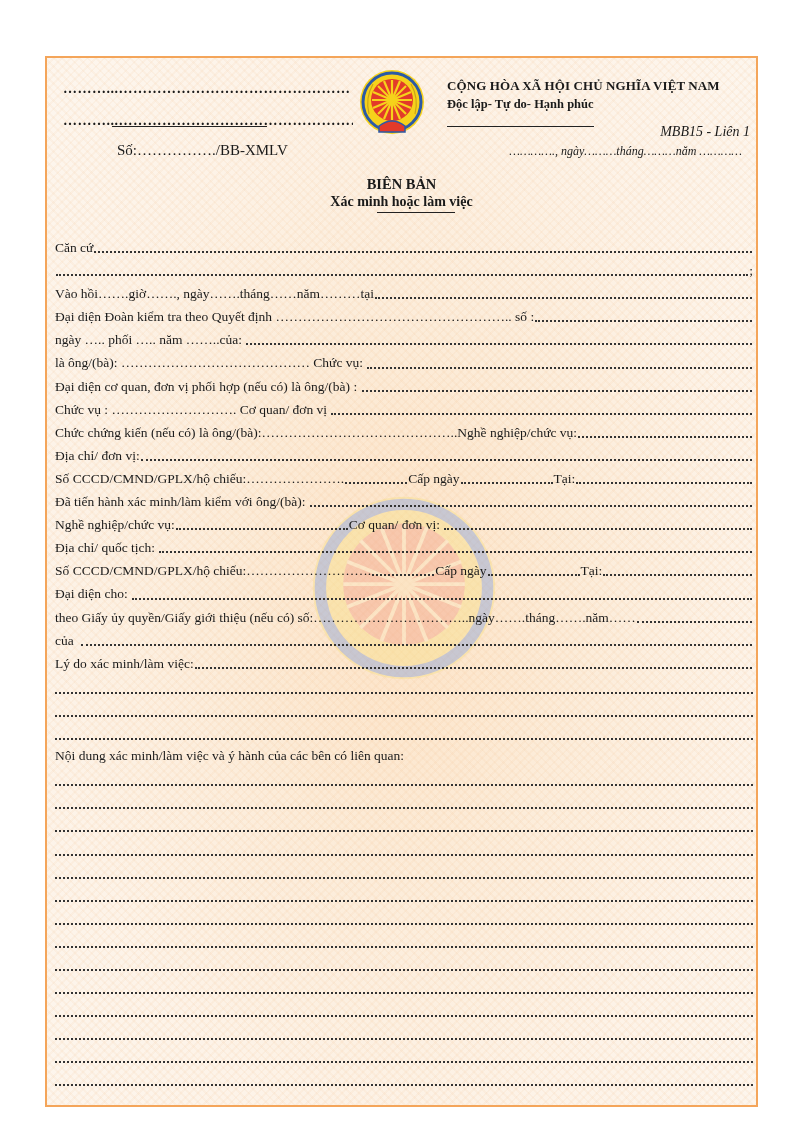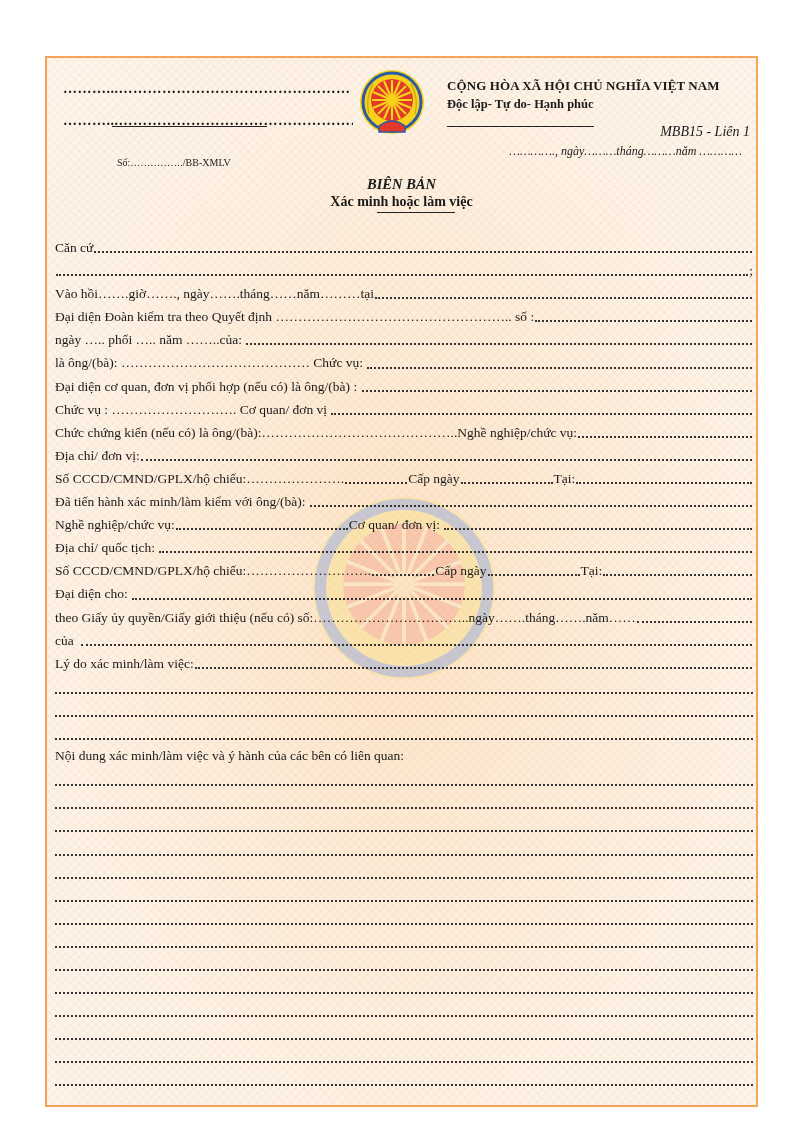--- a/index.html
+++ b/index.html
@@ -16,29 +16,29 @@
       radial-gradient(ellipse at 50% 52%, #fde3c6 0%, #fcecd9 35%, #fdf3e8 70%, #fdf6ee 100%);
     box-sizing: border-box;
   }
   .watermark-emblem {
     position: absolute; left: 262px; top: 435px; width: 190px; height: 190px; opacity: 0.45;
   }
   .hdr-left { position: absolute; left: 16px; top: 22px; width: 290px; }
   .dots-line { font-size: 14px; font-weight: bold; letter-spacing: 0.5px; white-space: nowrap; overflow: hidden; }
   .hdr-left .dots-line { height: 18px; line-height: 18px; margin-bottom: 14px; }
   .hdr-rule { position: absolute; left: 65px; top: 68px; width: 155px; border-top: 1px solid #222; }
-  .so-line { position: absolute; left: 70px; top: 99px; font-size: 10px; }
+  .so-line { position: absolute; left: 70px; top: 84px; font-size: 15px; }
   .emblem { position: absolute; left: 312px; top: 10px; width: 66px; height: 72px; }
   .hdr-right { position: absolute; left: 400px; top: 20px; width: 308px; }
   .nation { font-weight: bold; font-size: 13px; letter-spacing: 0.1px; }
   .motto { font-weight: bold; font-size: 12.5px; display: inline-block; border-bottom: 1px solid #222; padding-bottom: 14px; margin-top: 1px; }
   .form-code { position: absolute; right: 6px; top: 66px; font-weight: normal; font-style: italic; font-size: 14px; }
   .date-line { position: absolute; right: 14px; top: 86px; font-style: italic; font-size: 12px; white-space: nowrap; }
   .title-block { position: absolute; left: 0; top: 118px; width: 100%; text-align: center; }
-  .doc-title { font-weight: bold; font-size: 14.5px; font-style: italic; }
+  .doc-title { font-weight: bold; font-size: 14.5px; }
   .doc-subtitle { font-weight: bold; font-size: 14px; margin-top: 1px; }
   .title-rule { width: 78px; margin: 2px auto 0; border-top: 1px solid #222; position: relative; left: 14px; }
   .body { position: absolute; left: 8px; top: 178px; width: 698px; font-size: 13.5px; }
   .content-row { height: 23.1px; position: relative; }
   .content-row::after { content: ""; position: absolute; left: 0; right: 0; bottom: 4px; border-bottom: 2px dotted #333; }
   .flex-row { display: flex; align-items: baseline; height: 23.1px; line-height: 23px; white-space: nowrap; }
   .flex-row .d { flex: 1; border-bottom: 2px dotted #333; margin: 0 1px 6px; height: 0; align-self: flex-end; }
   .flex-row .d.fixed { flex: none; }
 </style>
 </head>

